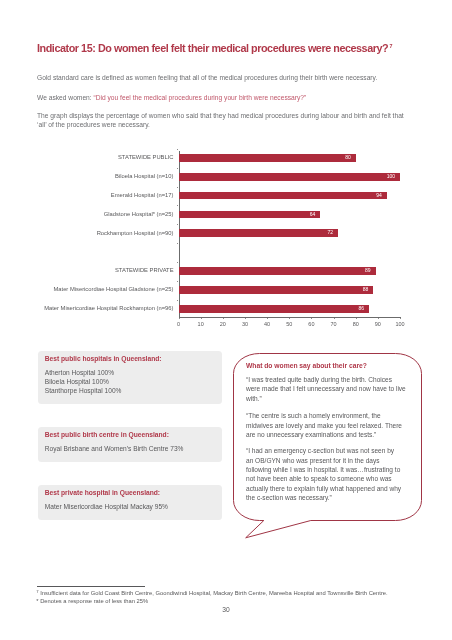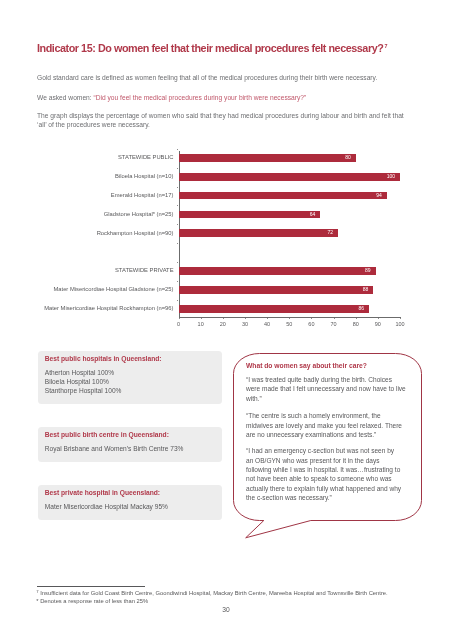--- a/index.html
+++ b/index.html
@@ -49,21 +49,21 @@
       line-height:7px;height:7px;overflow:visible;}
   .fn sup{font-size:4.2px;vertical-align:baseline;position:relative;top:-2.3px;}
   .fn sup.star{font-size:5.8px;top:0px;line-height:7px;}
   #pagenum{position:absolute;left:0;top:606.2px;width:452px;text-align:center;
            font-size:6.7px;color:#58585a;line-height:8px;}
 </style>
 </head>
 <body>
 
 <div class="page">
-  <div id="title"><span>Indicator 15: Do women feel that their medical procedures felt necessary?</span><sup>7</sup></div>
+  <div id="title"><span>Indicator 15: Do women feel felt their medical procedures were necessary?</span><sup>7</sup></div>
   <div class="para" id="p1">Gold standard care is defined as women feeling that all of the medical procedures during their birth were necessary.</div>
   <div class="para" id="p2"><span>We asked women: </span><span class="q">“Did you feel the medical procedures during your birth were necessary?”</span></div>
   <div class="para" id="p3">The graph displays the percentage of women who said that they had medical procedures during labour and birth and felt that ‘all’ of the procedures were necessary.</div>
 
   <div id="chart">
       <div style="position: absolute; left: 178.5px; top: 316.7px; width: 222px; height: 0.8px; background: rgb(107, 107, 107);"></div>
       <div style="position: absolute; left: 178.5px; top: 150.5px; width: 0.8px; height: 166.2px; background: rgb(107, 107, 107);"></div>
       <div style="position: absolute; left: 176.7px; top: 148.9px; width: 1.8px; height: 0.8px; background: rgb(141, 141, 141);"></div>
       <div style="position: absolute; left: 176.7px; top: 167.75px; width: 1.8px; height: 0.8px; background: rgb(141, 141, 141);"></div>
       <div style="position: absolute; left: 176.7px; top: 186.6px; width: 1.8px; height: 0.8px; background: rgb(141, 141, 141);"></div>

